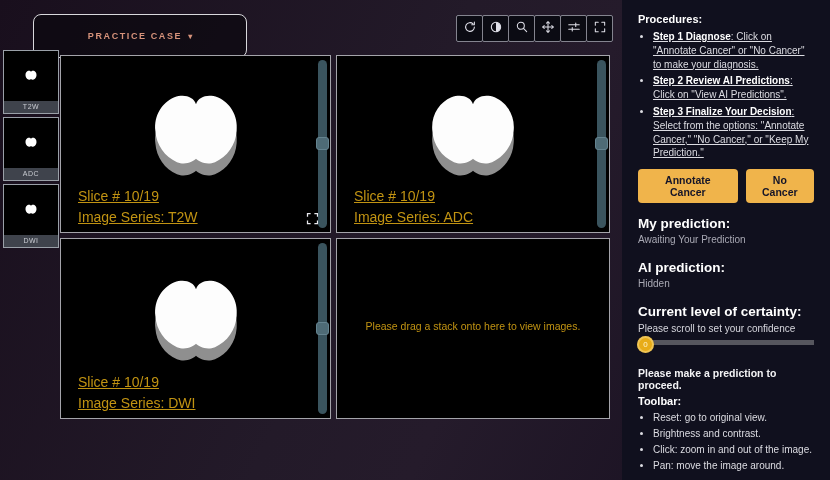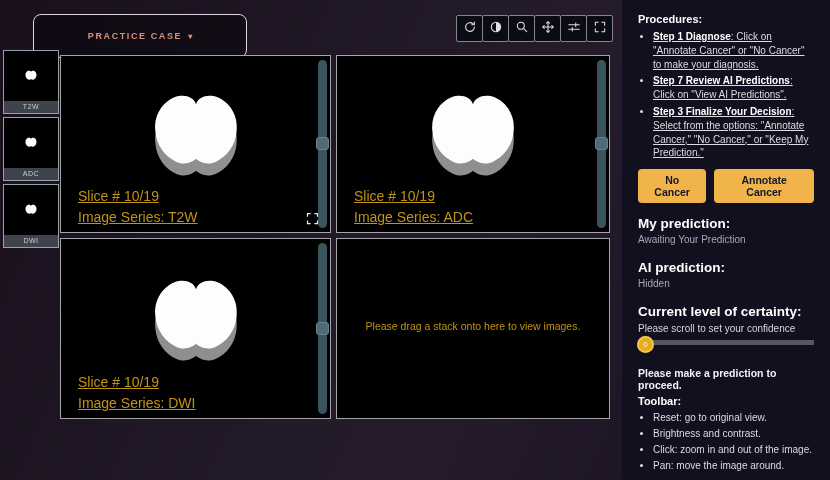--- a/index.html
+++ b/index.html
@@ -214,27 +214,27 @@
   </div>
 
   <div class="vp" id="vp-empty">
     <div class="empty-msg">Please drag a stack onto here to view images.</div>
   </div>
 
   <div class="side-panel">
     <div class="sp-title-sm">Procedures:</div>
     <ul class="sp-list">
       <li><b>Step 1 Diagnose</b><span>: Click on "Annotate Cancer" or "No Cancer" to make your diagnosis.</span></li>
-      <li><b>Step 7 Review AI Predictions</b><span>: Click on "View AI Predictions".</span></li>
+      <li><b>Step 2 Review AI Predictions</b><span>: Click on "View AI Predictions".</span></li>
       <li><b>Step 3 Finalize Your Decision</b><span>: Select from the options: "Annotate Cancer," "No Cancer," or "Keep My Prediction."</span></li>
     </ul>
 
     <div class="btn-row">
+      <button class="btn-amber">Annotate Cancer</button>
       <button class="btn-amber">No Cancer</button>
-      <button class="btn-amber">Annotate Cancer</button>
     </div>
 
     <div>
       <div class="sp-h">My prediction:</div>
       <div class="sp-sub">Awaiting Your Prediction</div>
     </div>
 
     <div class="sec">
       <div class="sp-h">AI prediction:</div>
       <div class="sp-sub">Hidden</div>

